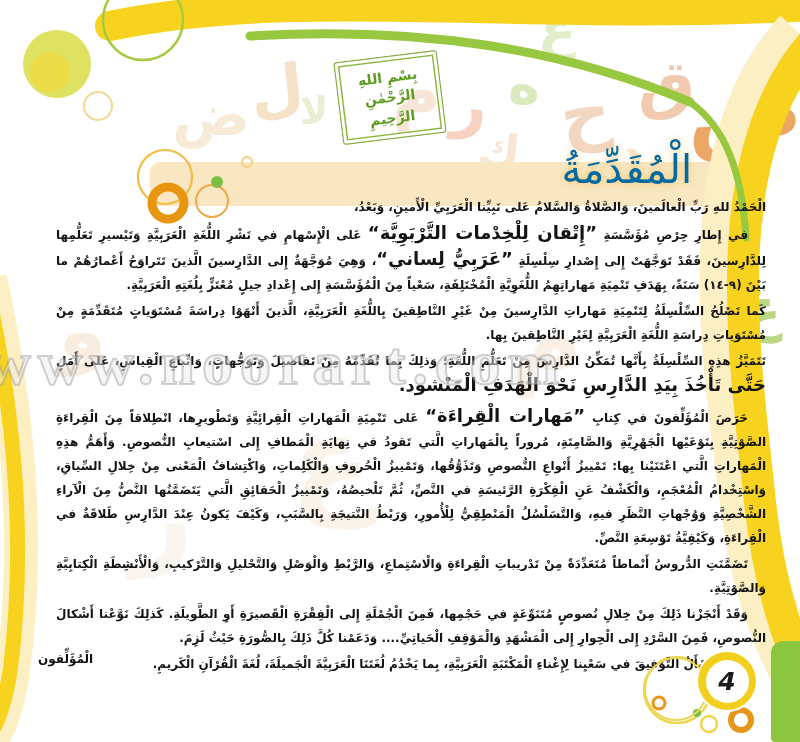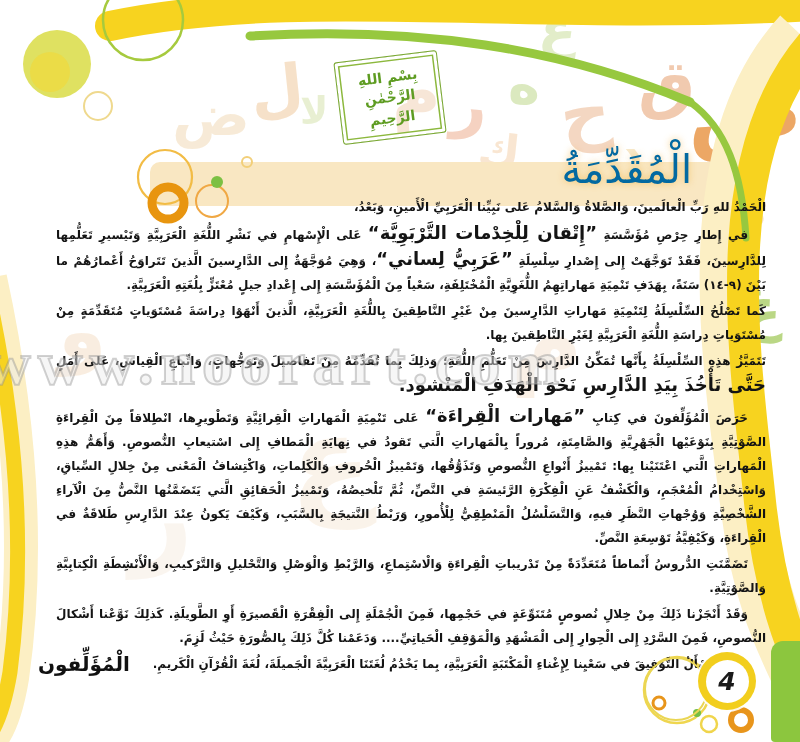--- a/index.html
+++ b/index.html
@@ -54,21 +54,21 @@
     position:absolute; left:-14px; top:328px; width:830px; z-index:6;
     font-family:"Liberation Serif", serif; font-size:62px; font-weight:bold;
     letter-spacing:7px; white-space:nowrap; direction:ltr;
     color:rgba(235,235,235,0.45);
     -webkit-text-stroke:2px rgba(140,140,140,0.40);
     pointer-events:none;
   }
   
   .authors {
     position:absolute; left:38px; top:652px; z-index:6;
-    font-size:20px; font-weight:bold; color:#111; direction:rtl;
+    font-size:12px; font-weight:bold; color:#111; direction:rtl;
   }
   .page-circle-outline {
     position:absolute; left:644px; top:657px; width:64px; height:64px;
     border:2.5px solid #EAD654; border-radius:50%; z-index:6; box-sizing:border-box;
   }
   .page-circle {
     position:absolute; left:698px; top:652px; width:58px; height:58px;
     background:#F2CE1D; border-radius:50%; z-index:7;
     display:flex; align-items:center; justify-content:center;
     box-shadow:0 0 0 2px rgba(255,255,255,.9);

